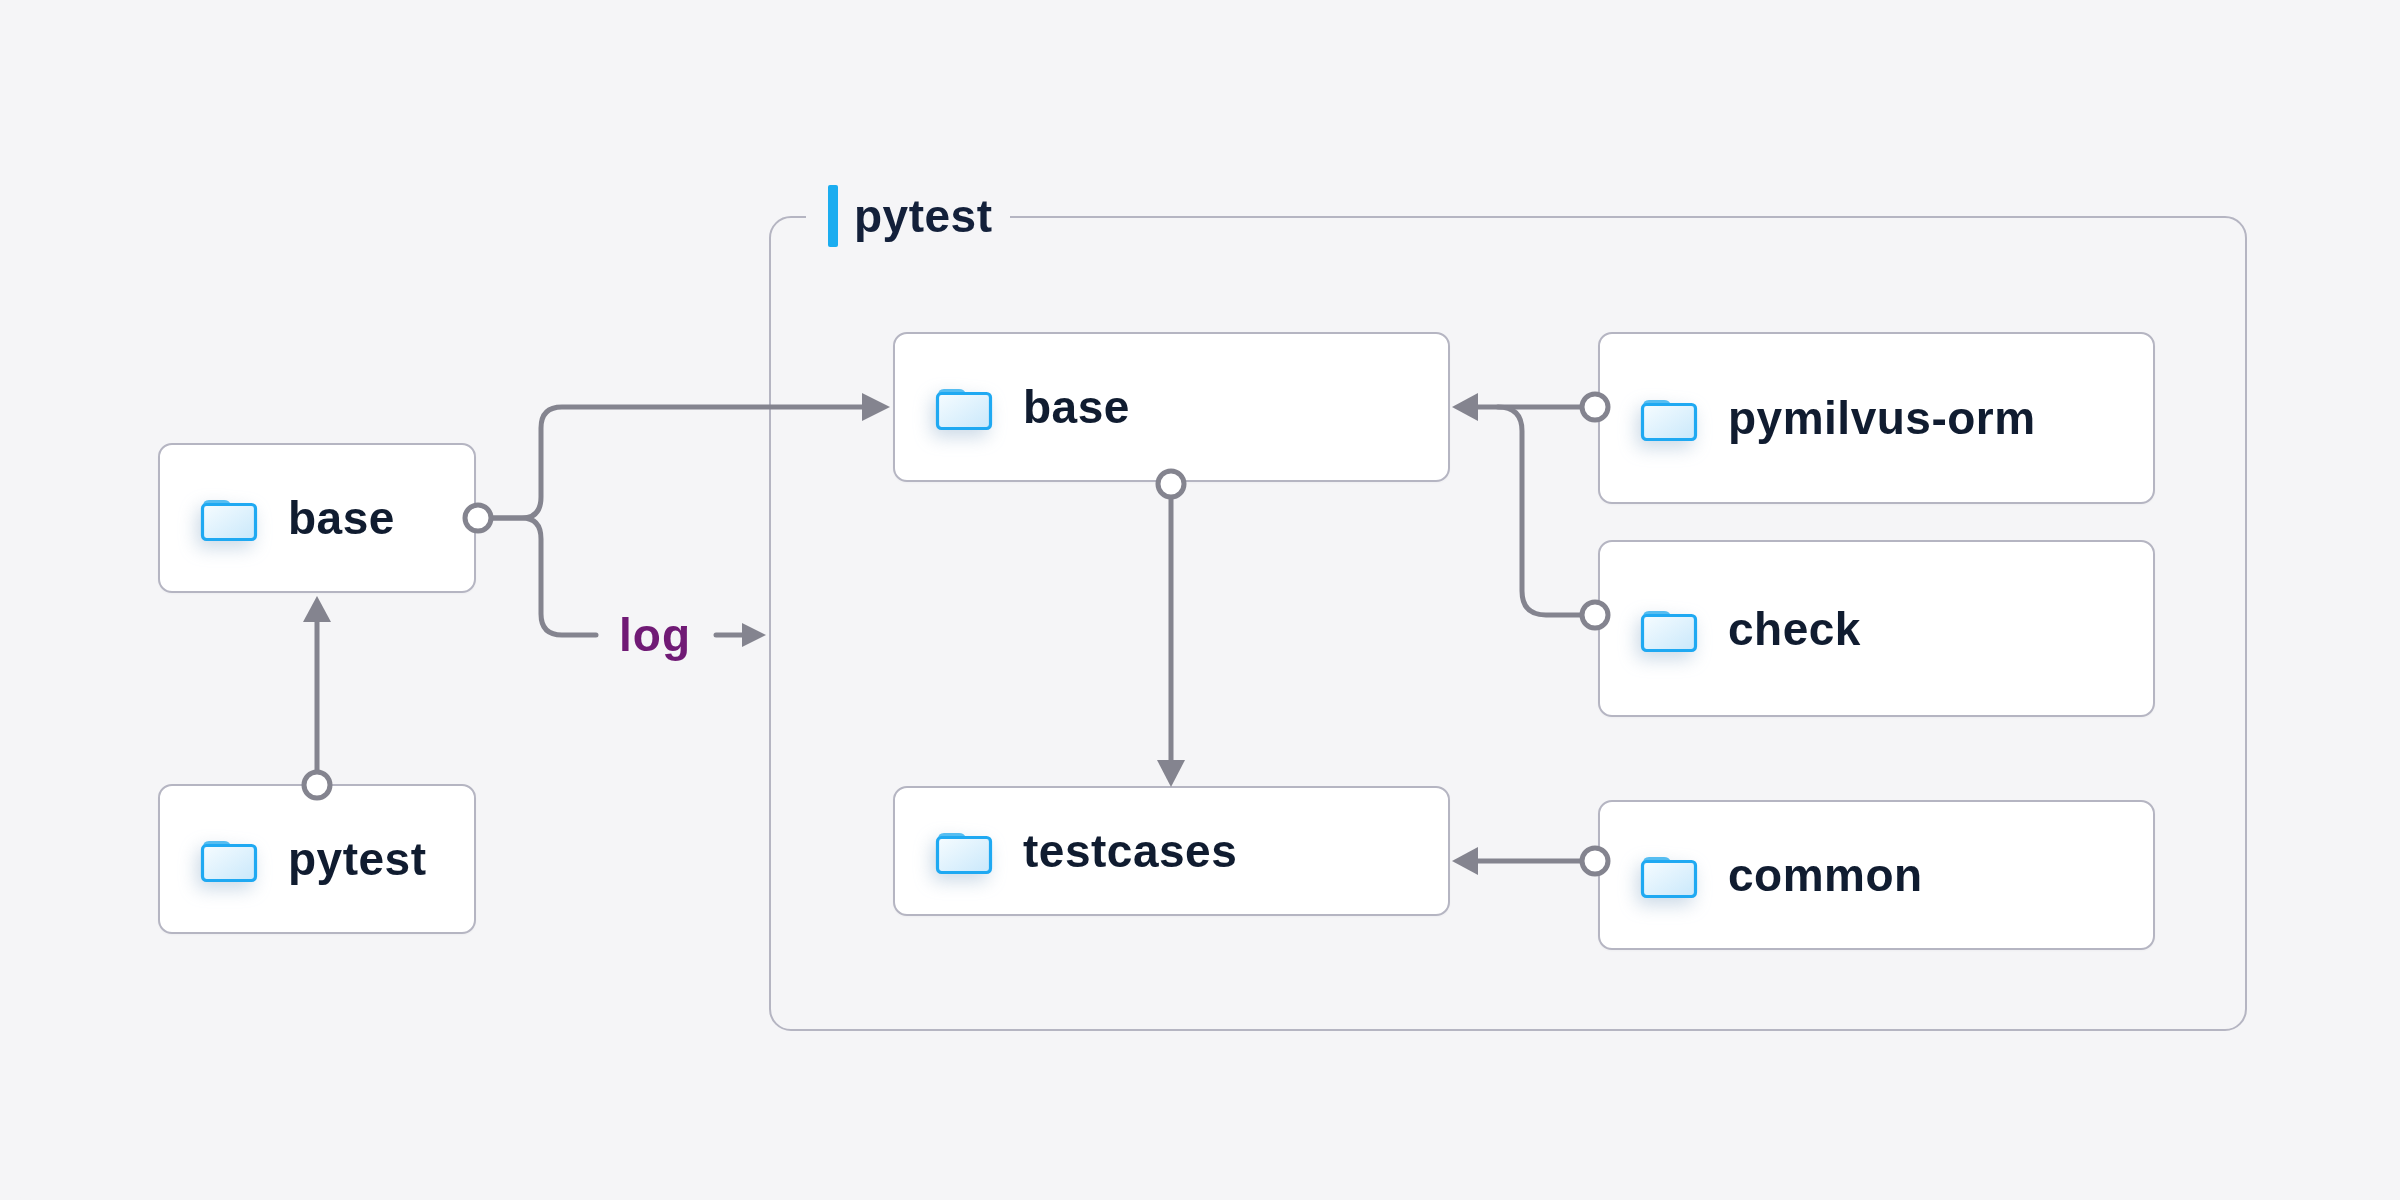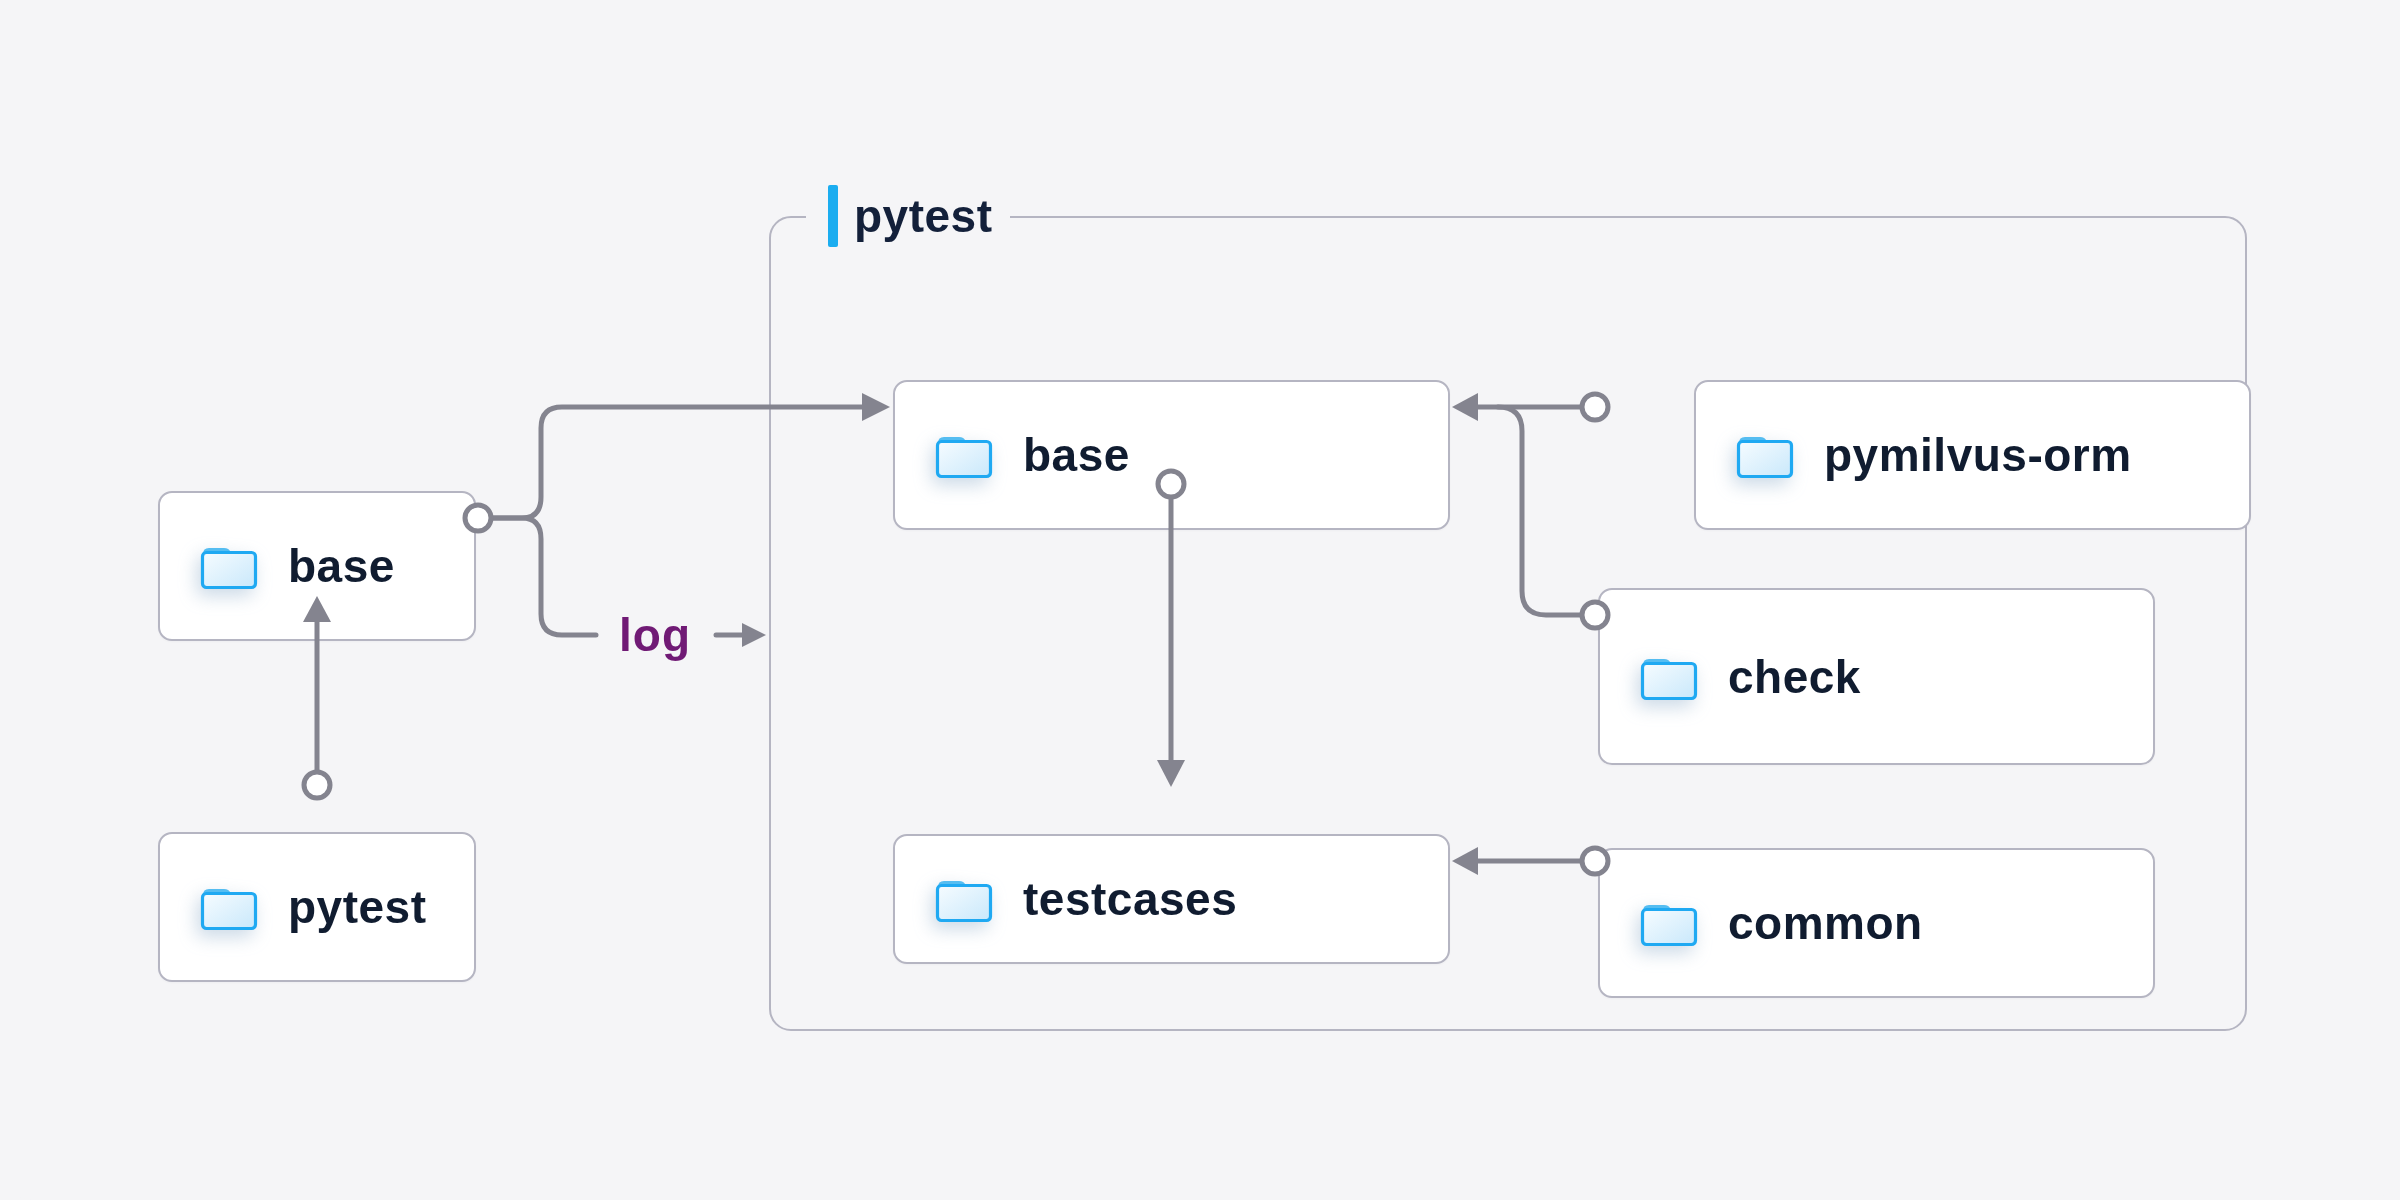--- a/index.html
+++ b/index.html
@@ -17,21 +17,21 @@
     position:absolute;left:806px;top:184px;height:64px;z-index:6;
     display:flex;align-items:center;gap:16px;background:#f5f5f7;
     padding:0 18px 0 22px;
   }
   .group-label .bar{width:10px;height:62px;background:#1badf0;border-radius:2px;display:inline-block;}
   .group-label .gtext{font-size:46px;font-weight:600;color:#13203a;letter-spacing:.5px;}
   
   .node{
     position:absolute;background:#ffffff;border:2.5px solid #b5b5c2;border-radius:14px;
     box-sizing:border-box;display:flex;align-items:center;padding-left:38px;gap:28px;
-    z-index:3;box-shadow:0 1px 2px rgba(20,30,60,.03);margin-top:48px;
+    z-index:3;box-shadow:0 1px 2px rgba(20,30,60,.03);
   }
   .node .nlabel{font-size:46px;font-weight:700;color:#101c30;letter-spacing:.5px;}
   .folder{filter:drop-shadow(-4px 7px 9px rgba(110,150,185,.35));flex:0 0 auto;}
   
   svg.connectors{position:absolute;left:0;top:0;z-index:4;pointer-events:none;}
   
   .edge-label{
     position:absolute;left:598px;top:607px;width:114px;height:56px;z-index:5;
     display:flex;align-items:center;justify-content:center;
     font-size:46px;font-weight:600;color:#701a75;letter-spacing:1px;
@@ -109,21 +109,21 @@
   </div>
 
   <div class="node" style="left:893px;top:332px;width:557px;height:150px">
     <svg class="folder" width="62" height="50" viewBox="0 0 62 50">
       <path d="M5 13 q0 -6 6 -6 h15 q5 0 6.5 4 l2.5 6 h-30 z" fill="#55bdf1"></path>
       <rect x="4.5" y="11.5" width="53" height="35" rx="4" fill="url(#foldg)" stroke="#1fa9f2" stroke-width="3.2"></rect>
     </svg>
     <span class="nlabel">base</span>
   </div>
 
-  <div class="node" style="left:1694px;top:332px;width:557px;height:150px">
+  <div class="node" style="left:1598px;top:332px;width:557px;height:172px">
     <svg class="folder" width="62" height="50" viewBox="0 0 62 50">
       <path d="M5 13 q0 -6 6 -6 h15 q5 0 6.5 4 l2.5 6 h-30 z" fill="#55bdf1"></path>
       <rect x="4.5" y="11.5" width="53" height="35" rx="4" fill="url(#foldg)" stroke="#1fa9f2" stroke-width="3.2"></rect>
     </svg>
     <span class="nlabel">pymilvus-orm</span>
   </div>
 
   <div class="node" style="left:1598px;top:540px;width:557px;height:177px">
     <svg class="folder" width="62" height="50" viewBox="0 0 62 50">
       <path d="M5 13 q0 -6 6 -6 h15 q5 0 6.5 4 l2.5 6 h-30 z" fill="#55bdf1"></path>

